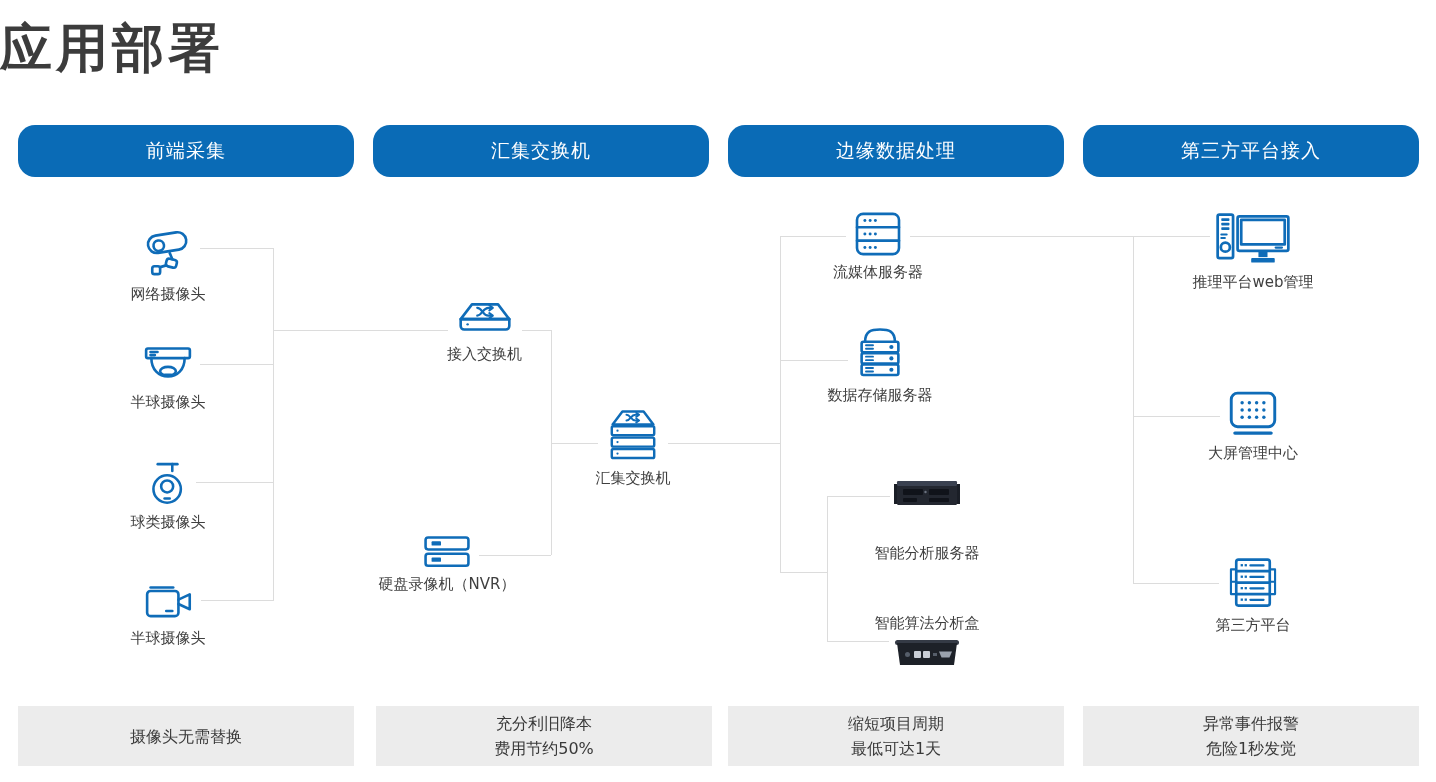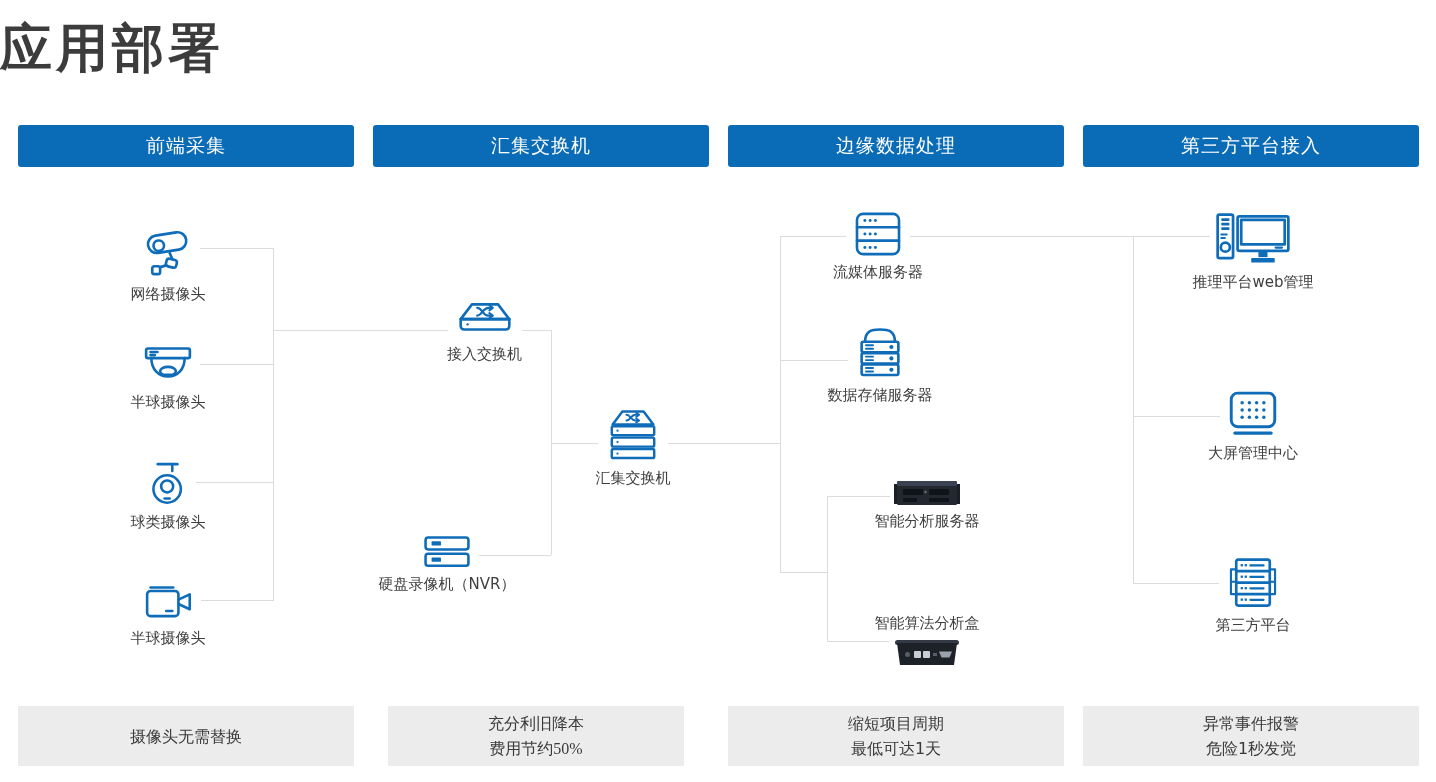--- a/index.html
+++ b/index.html
@@ -5,35 +5,35 @@
   html,body { margin:0; padding:0; background:#ffffff; }
   .canvas {
     position:relative; width:1436px; height:782px; background:#ffffff;
     font-family:"DejaVu Sans","Liberation Sans",sans-serif; overflow:hidden;
   }
   .title {
     position:absolute; top:14px; left:0; width:100%; text-align:left;
     font-size:52px; font-weight:bold; color:#3c3c3c; letter-spacing:4px;
   }
   .hdr {
-    position:absolute; top:125px; height:42px; background:#0a6bb6; border-radius:3px;
+    position:absolute; top:125px; height:52px; background:#0a6bb6; border-radius:17px;
     color:#ffffff; font-size:19px; display:flex; align-items:center; justify-content:center;
     letter-spacing:1px; z-index:3;
   }
   .hdr.c1 { left:18px;   width:336px; }
   .hdr.c2 { left:373px;  width:336px; }
   .hdr.c3 { left:728px;  width:336px; }
   .hdr.c4 { left:1083px; width:336px; }
   .ftr {
     position:absolute; top:706px; height:60px; background:#ececec; color:#3a3a3a;
     font-size:16px; line-height:25px; display:flex; flex-direction:column;
     align-items:center; justify-content:center; z-index:3;
   }
   .ftr.c1 { left:18px;   width:336px; }
-  .ftr.c2 { left:388px;  width:296px;font-family:Liberation Serif, serif; }
+  .ftr.c2 { left:376px;  width:336px; }
   .ftr.c3 { left:728px;  width:336px; }
   .ftr.c4 { left:1083px; width:336px;text-align:right; }
   .line { position:absolute; background:#dcdcdc; z-index:1; }
   .node { position:absolute; width:150px; display:flex; flex-direction:column; align-items:center; z-index:2; }
   .node .ic { background:#ffffff; padding:0 4px; display:flex; align-items:center; justify-content:center; color:#0f6cb8; }
   .node .lbl { margin-top:5px; font-size:15px; color:#3f3f3f; white-space:nowrap; }
   svg { display:block; }
 </style>
 </head>
 <body>
@@ -206,21 +206,21 @@
         <g fill="currentColor" stroke="none">
           <circle cx="45" cy="22" r="2.4"></circle>
             <circle cx="45" cy="35" r="2.4"></circle>
             <circle cx="45" cy="48" r="2.4"></circle>
         </g>
       </svg>
     </span>
     <span class="lbl">数据存储服务器</span>
   </div>
 
-  <div class="node" style="left:852px; top:479px;">
+  <div class="node" style="left:852px; top:479px;gap:32px;">
     <span class="ic">
       <svg width="66" height="28" viewBox="0 0 66 28">
         <rect x="0" y="5" width="4" height="20" fill="#1a1e26"></rect>
         <rect x="62" y="5" width="4" height="20" fill="#1a1e26"></rect>
         <rect x="3" y="2" width="60" height="24" rx="1.5" fill="#232730"></rect>
         <rect x="3" y="2" width="60" height="5" rx="1.5" fill="#3a4150"></rect>
         <rect x="9" y="10" width="20" height="6" rx="1" fill="#10131a"></rect>
         <rect x="35" y="10" width="20" height="6" rx="1" fill="#10131a"></rect>
         <rect x="9" y="19" width="14" height="4" rx="1" fill="#10131a"></rect>
         <rect x="35" y="19" width="20" height="4" rx="1" fill="#10131a"></rect>

